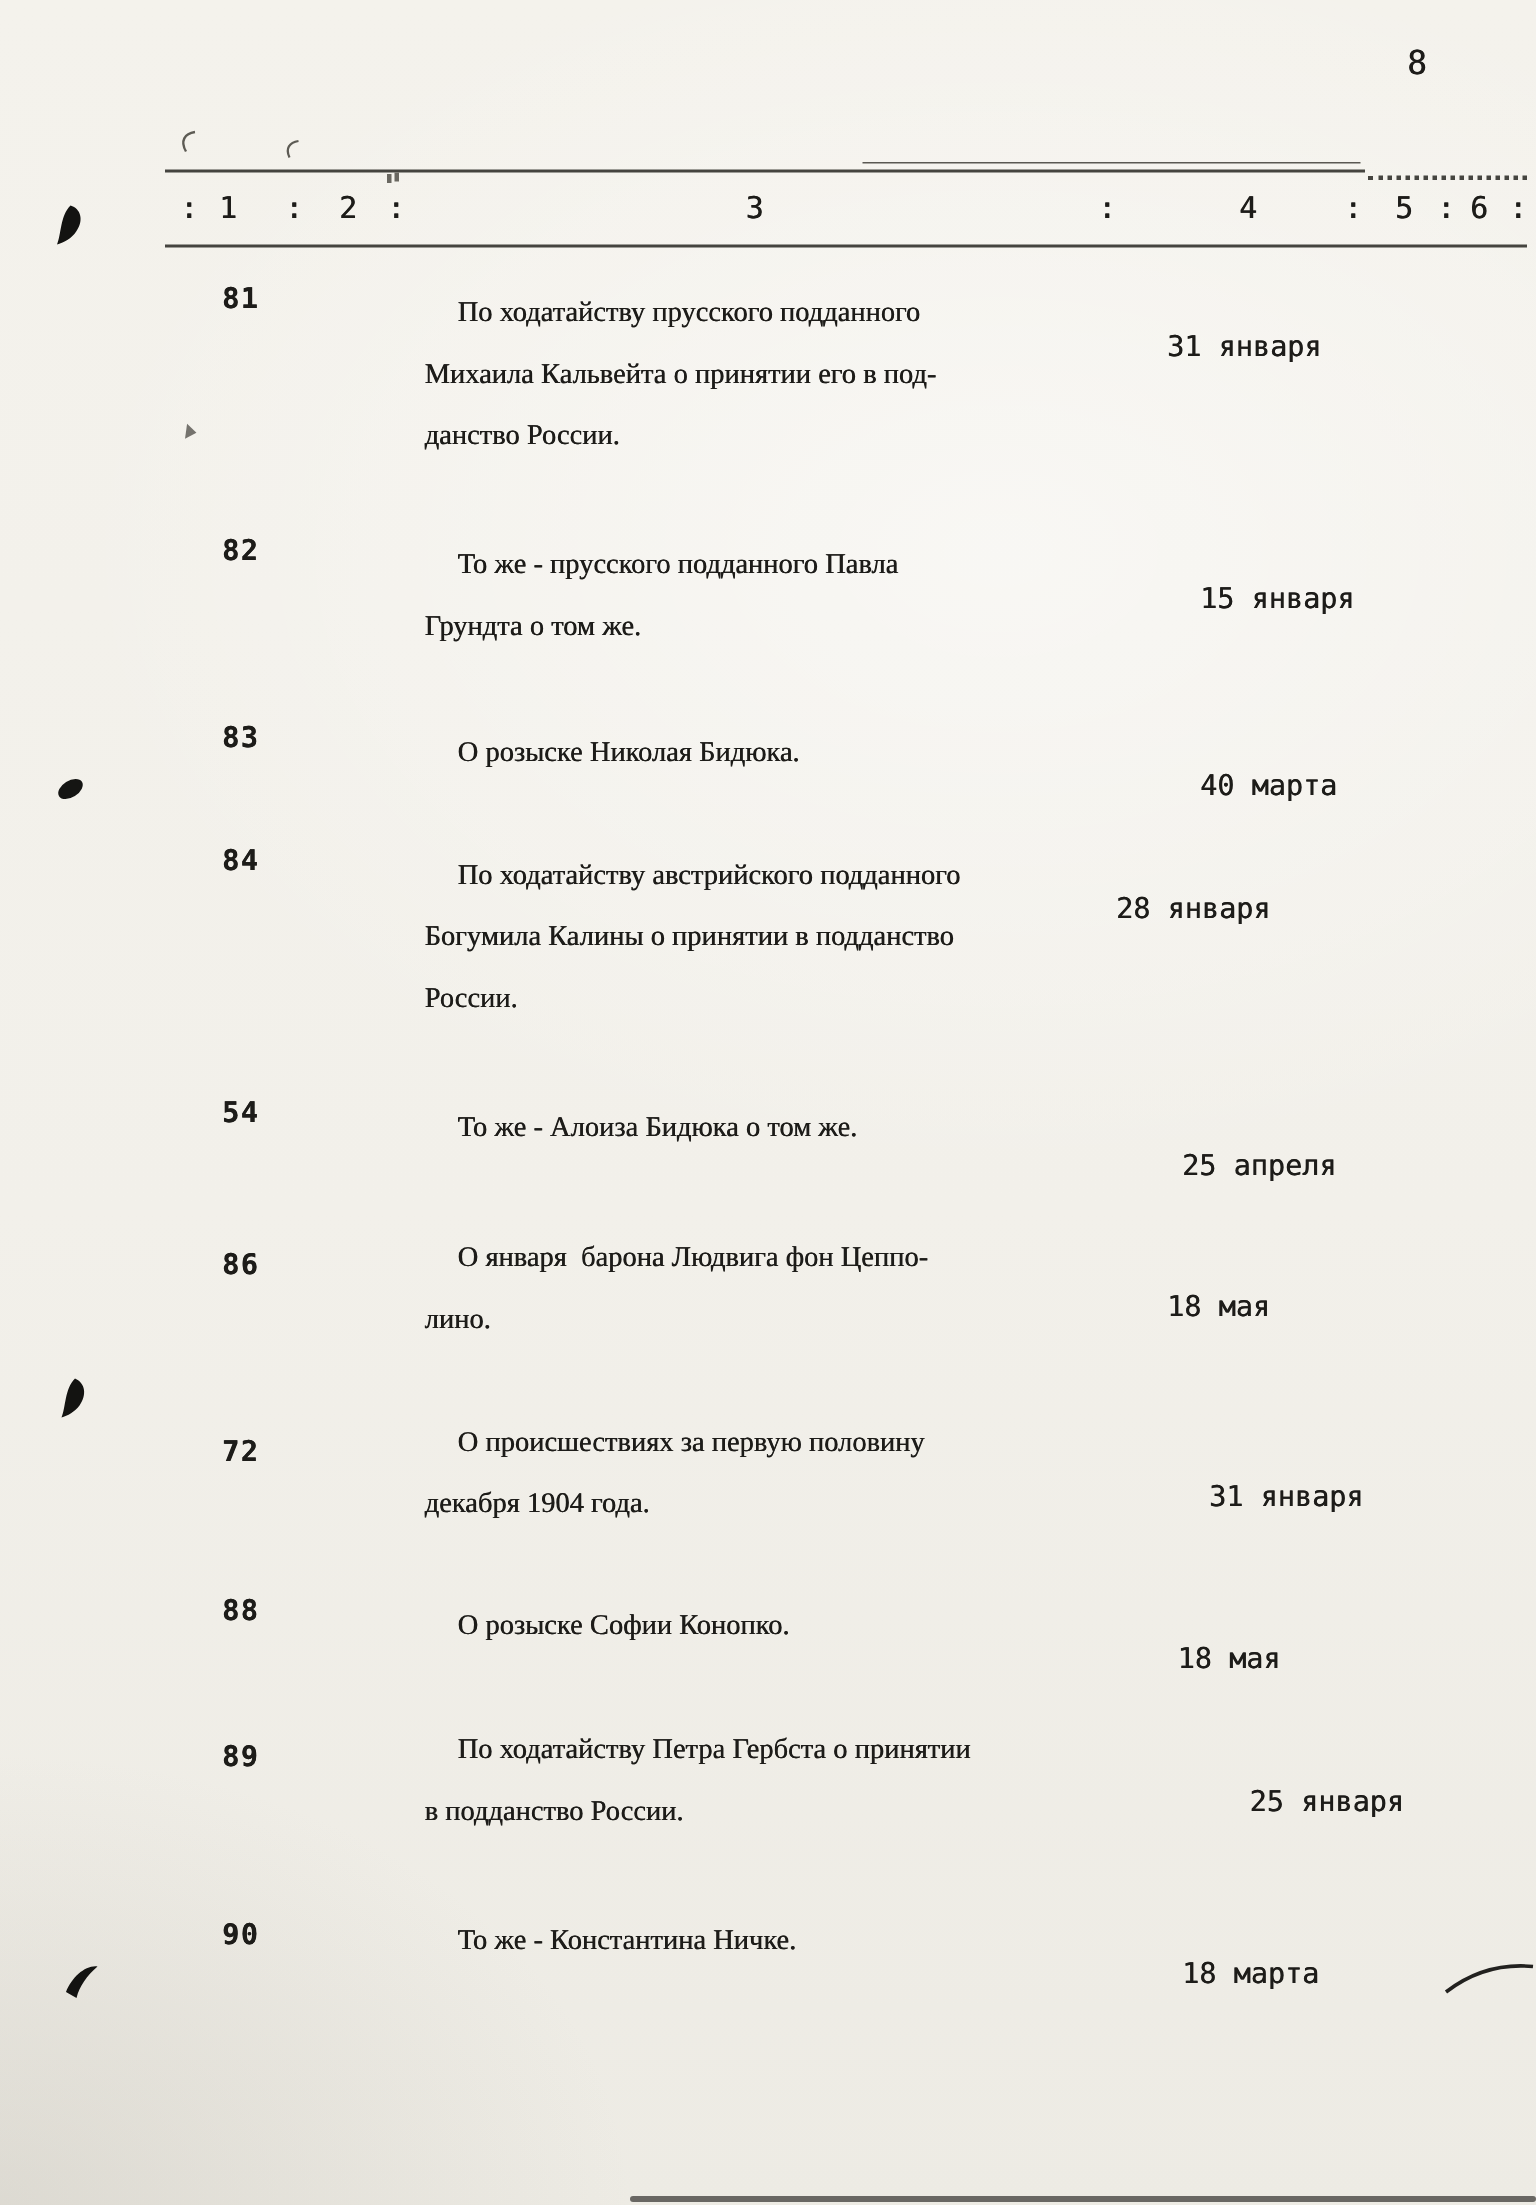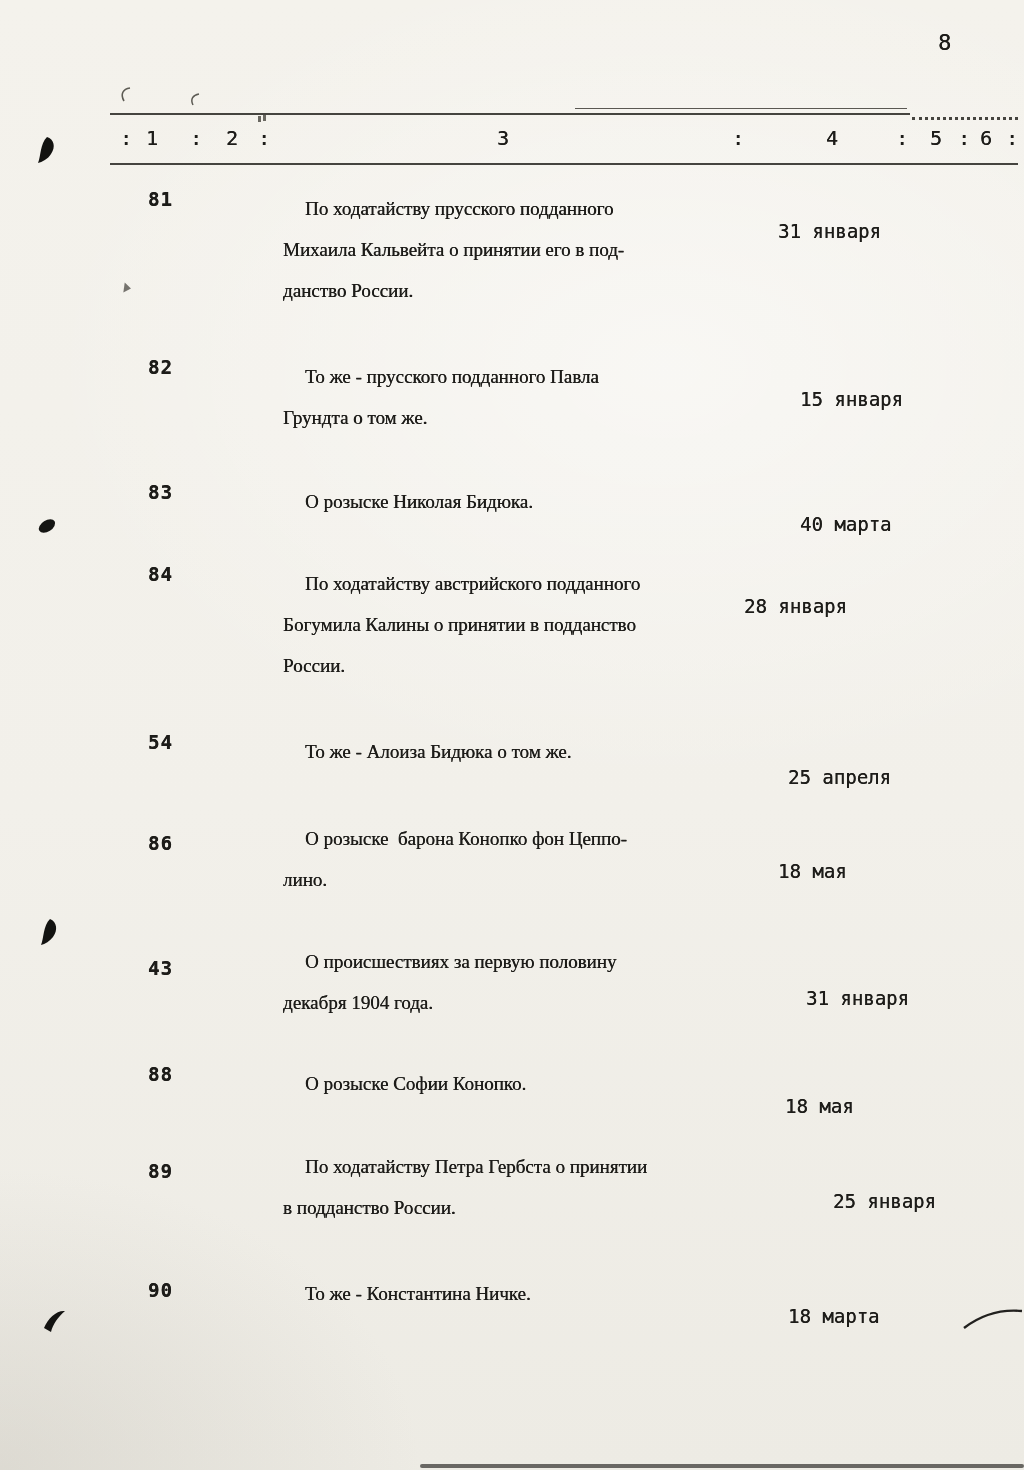--- a/index.html
+++ b/index.html
@@ -142,27 +142,27 @@
   </div>
 
   <div class="row">
     <div class="no">54</div>
     <div class="text">То же - Алоиза Бидюка о том же.</div>
     <div class="date">25 апреля</div>
   </div>
 
   <div class="row">
     <div class="no">86</div>
-    <div class="text">О розыске  барона Конопко фон Цеппо-
+    <div class="text">О января  барона Людвига фон Цеппо-
 лино.</div>
     <div class="date">18 мая</div>
   </div>
 
   <div class="row">
-    <div class="no">43</div>
+    <div class="no">72</div>
     <div class="text">О происшествиях за первую половину
 декабря 1904 года.</div>
     <div class="date">31 января</div>
   </div>
 
   <div class="row">
     <div class="no">88</div>
     <div class="text">О розыске Софии Конопко.</div>
     <div class="date">18 мая</div>
   </div>

